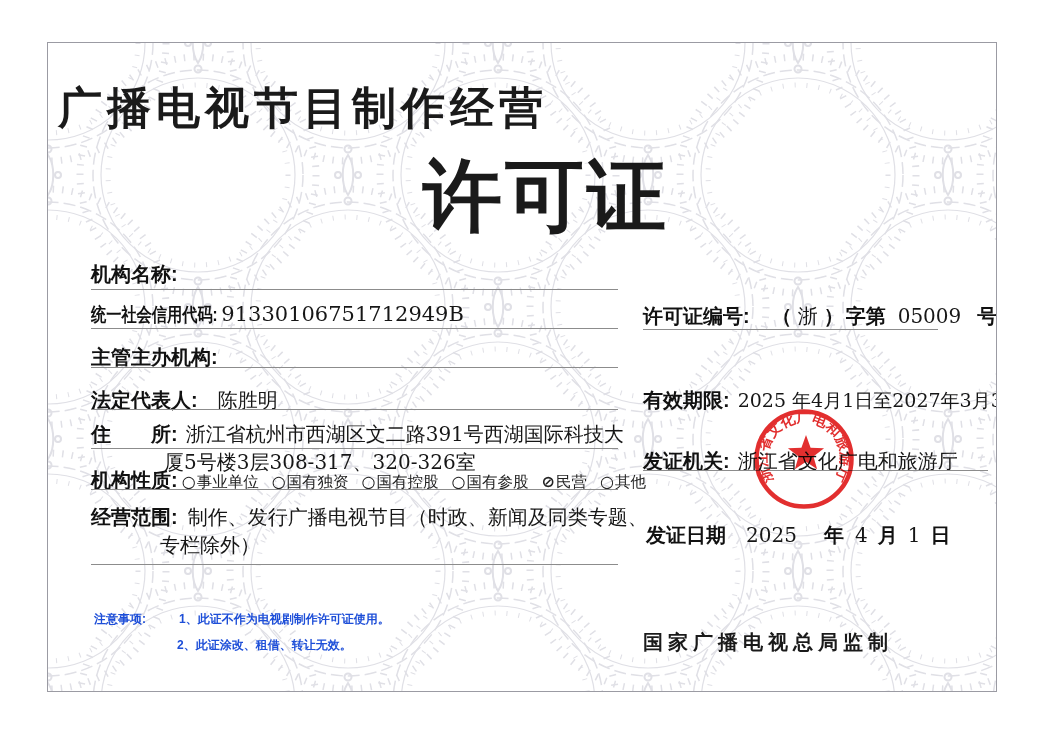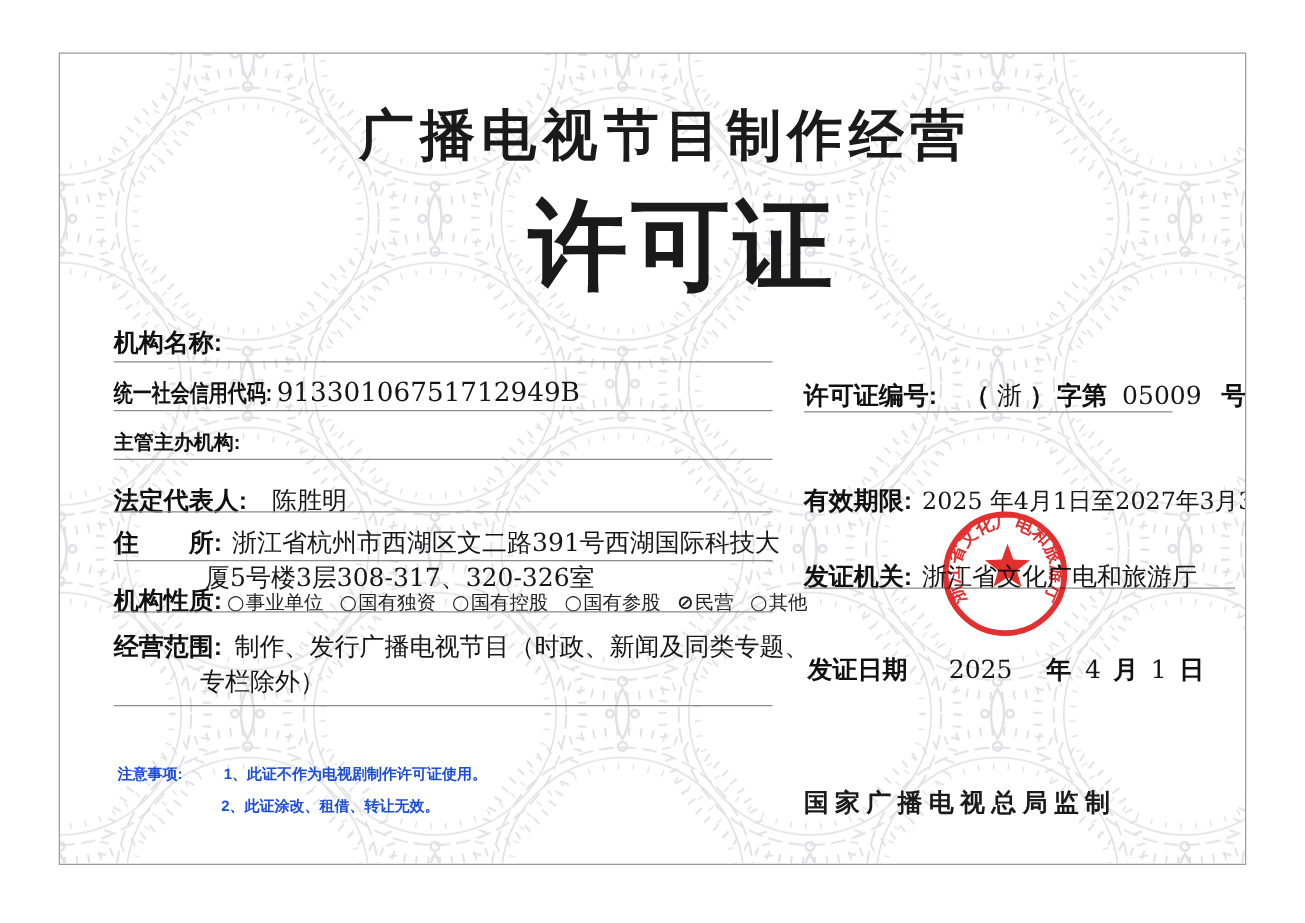--- a/index.html
+++ b/index.html
@@ -3,21 +3,21 @@
 <meta charset="utf-8">
 <style>
   html,body{margin:0;padding:0;background:#fff;}
   .page{position:relative;width:1044px;height:738px;background:#fff;overflow:hidden;
         font-family:"Liberation Sans",sans-serif;color:#1a1a1a;}
   .cert{position:absolute;left:47px;top:42px;width:948px;height:648px;
         border:1px solid #9b9ba3;background:#fff;overflow:hidden;}
   .lace{position:absolute;left:0;top:0;z-index:0;}
   .content{position:absolute;inset:0;z-index:1;}
 
-  .t1{position:absolute;top:36px;left:0;width:100%;text-align:center;
+  .t1{position:absolute;top:36px;left:0;width:100%;
       font-size:44px;font-weight:bold;letter-spacing:5px;transform:translateX(10px);white-space:nowrap;}
   .t2{position:absolute;top:101px;left:0;width:100%;text-align:center;
       font-size:79px;font-weight:900;letter-spacing:3px;transform:translateX(24px);white-space:nowrap;}
 
   .row{position:absolute;display:flex;align-items:baseline;white-space:nowrap;}
   .lab{font-weight:bold;font-size:20px;color:#111;}
   .lab-narrow{display:inline-block;font-size:19px;transform:scaleX(.8);transform-origin:left center;margin-right:-32px;}
   .val{font-family:"DejaVu Serif",serif;font-size:20px;color:#161616;}
   .val-sm{font-family:"DejaVu Serif",serif;font-size:19px;color:#161616;}
   .freeline{position:absolute;font-family:"DejaVu Serif",serif;font-size:20px;color:#161616;white-space:nowrap;}
@@ -86,21 +86,21 @@
       </div>
       <div class="rule rule-l" style="top:246px"></div>
 
       <div class="row" style="left:43px;top:259px">
         <span class="lab lab-narrow">统一社会信用代码:</span>
         <span class="val" style="font-size:21px;margin-left:4px">91330106751712949B</span>
       </div>
       <div class="rule rule-l" style="top:285px"></div>
 
       <div class="row" style="left:43px;top:301px">
-        <span class="lab" style="font-size:16px">主管主办机构:</span>
+        <span class="lab" style="font-size:20px">主管主办机构:</span>
         <span class="val" style="margin-left:6px"></span>
       </div>
       <div class="rule rule-l" style="top:324px"></div>
 
       <div class="row" style="left:43px;top:344px">
         <span class="lab">法定代表人:</span>
         <span class="val" style="margin-left:20px">陈胜明</span>
       </div>
       <div class="rule rule-l" style="top:366px"></div>
 
@@ -170,21 +170,21 @@
       </div>
 
       <div class="row" style="left:595px;top:405px">
         <span class="lab">发证机关:</span>
         <span class="val" style="margin-left:8px">浙江省文化广电和旅游厅</span>
       </div>
       <div class="rule rule-r" style="top:427px;width:345px"></div>
 
       <div class="row" style="left:598px;top:479px">
         <span class="lab">发证日期</span>
-        <span class="val dt" style="margin-left:33px">2025</span>
+        <span class="val dt" style="margin-left:20px">2025</span>
         <span class="lab dt" style="margin-left:27px">年</span>
         <span class="val dt" style="margin-left:11px">4</span>
         <span class="lab dt" style="margin-left:10px">月</span>
         <span class="val dt" style="margin-left:10px">1</span>
         <span class="lab dt" style="margin-left:10px">日</span>
       </div>
 
       <div class="footer">国家广播电视总局监制</div>
 
       <svg class="stamp" width="124" height="124" viewBox="-62 -62 124 124">

